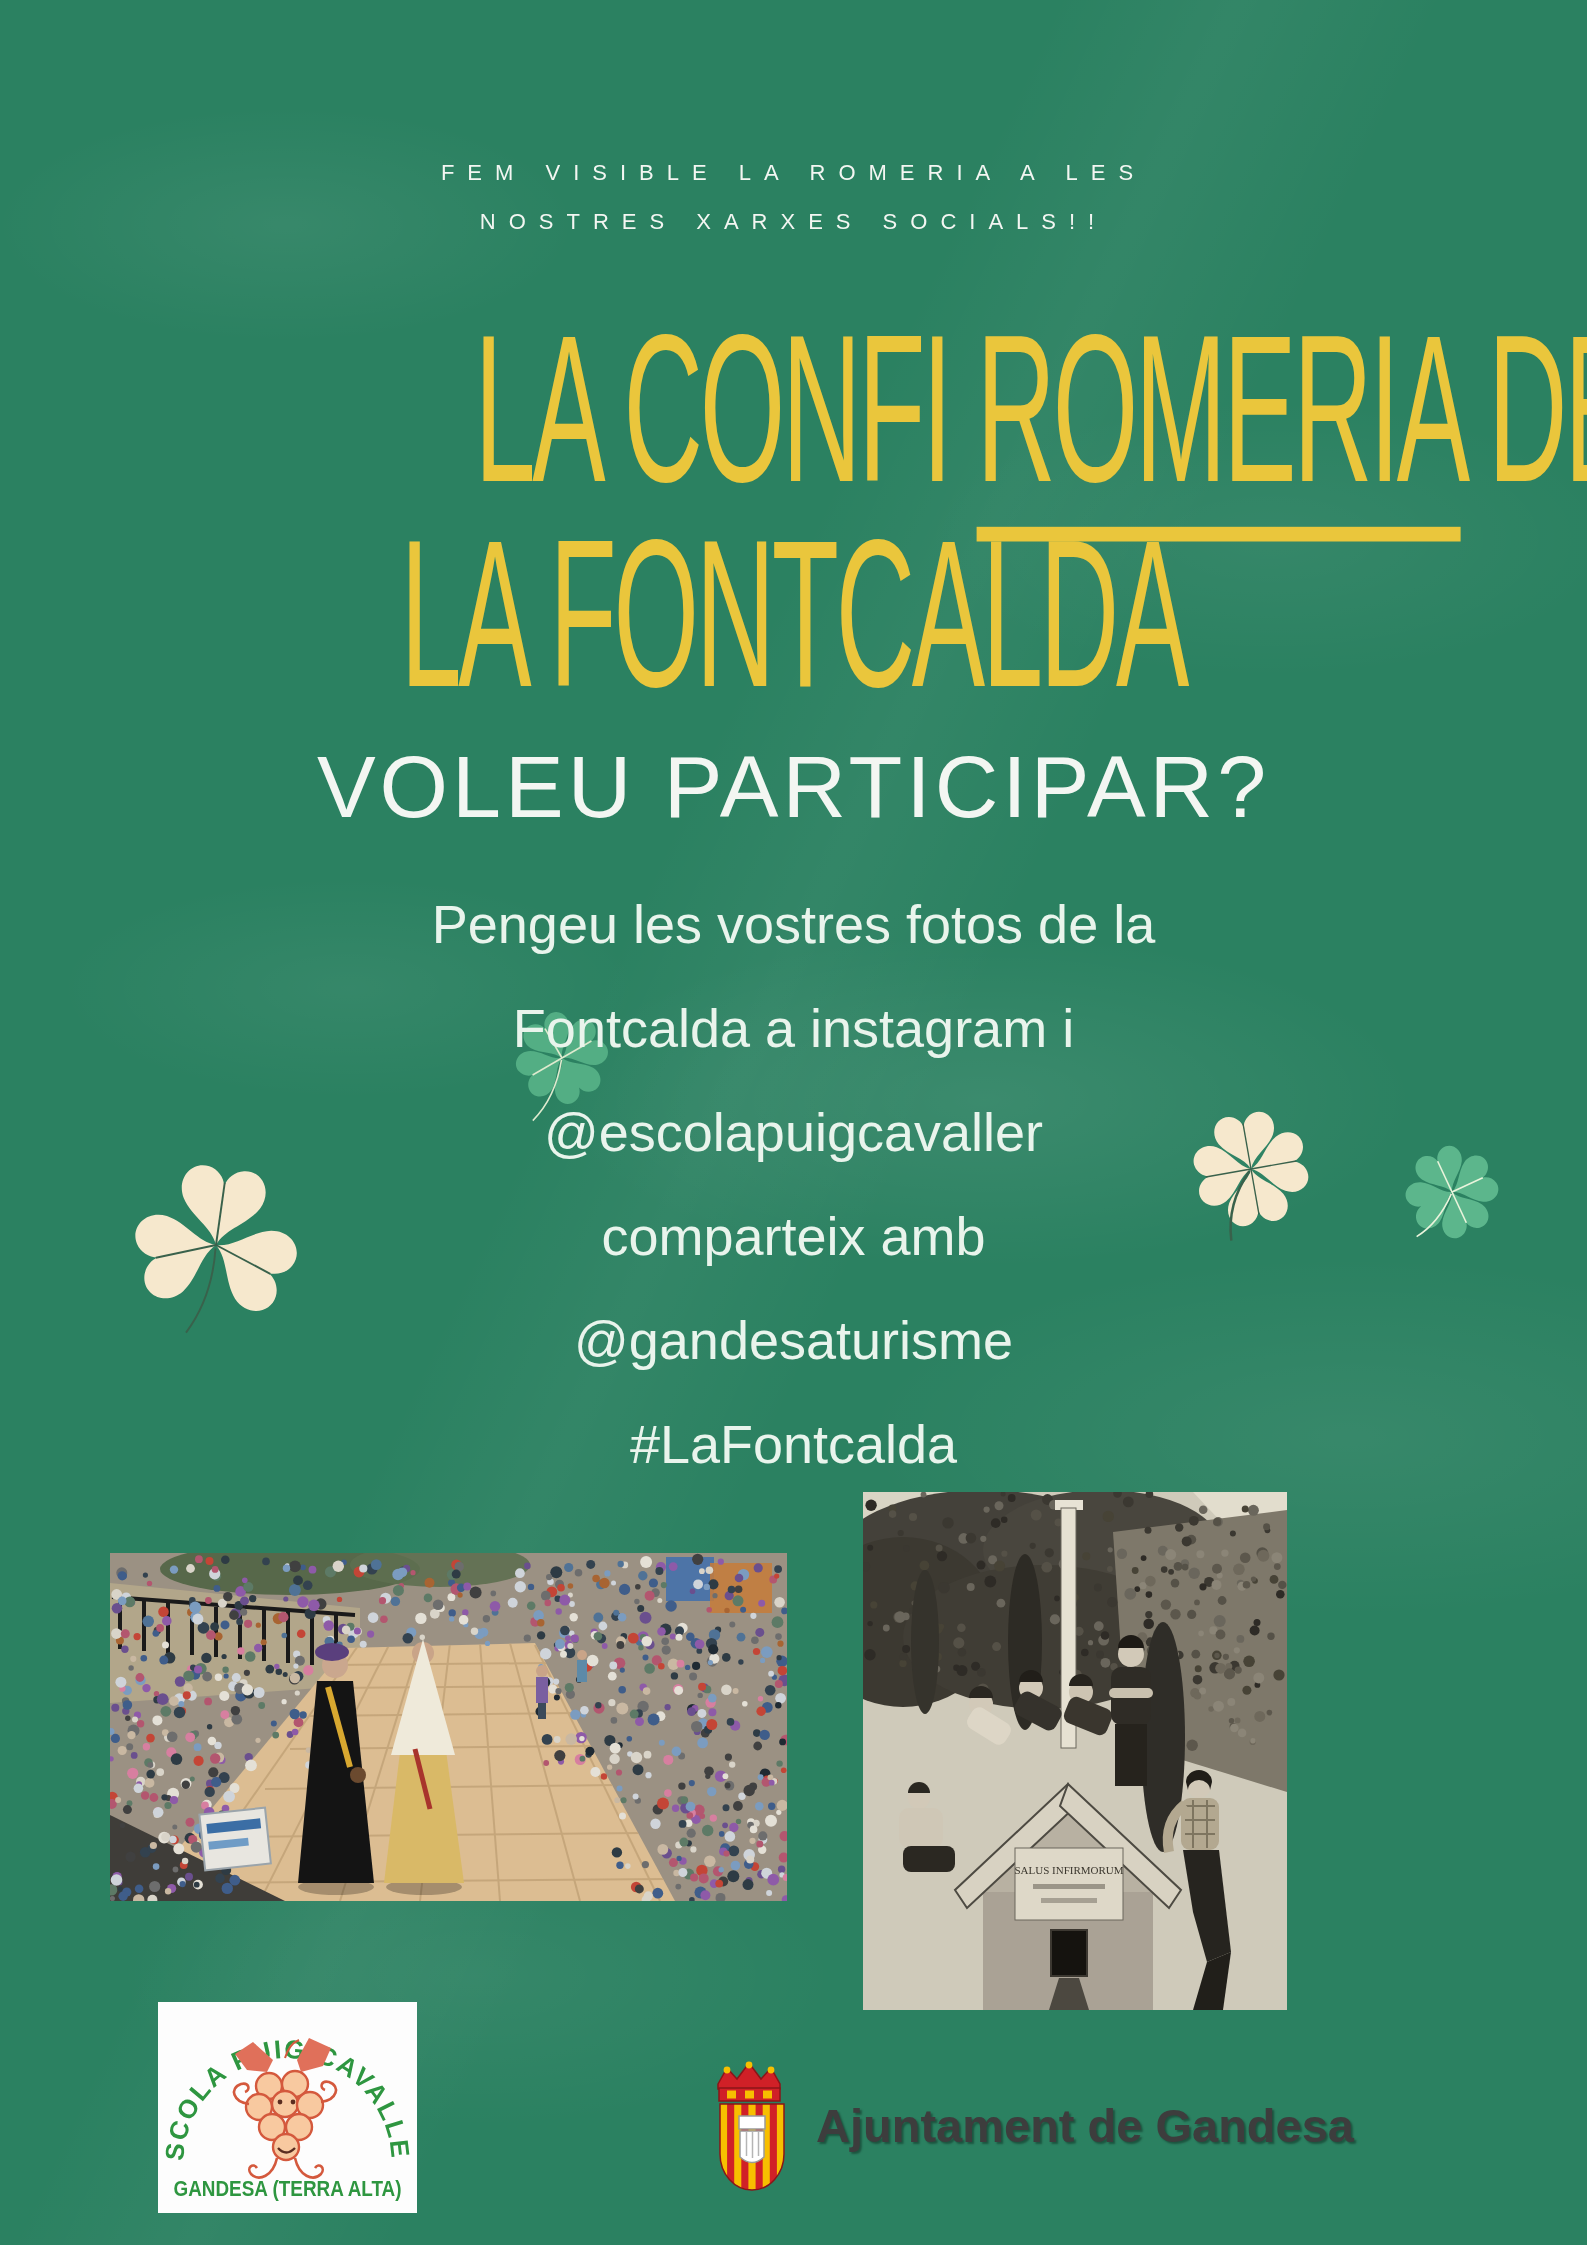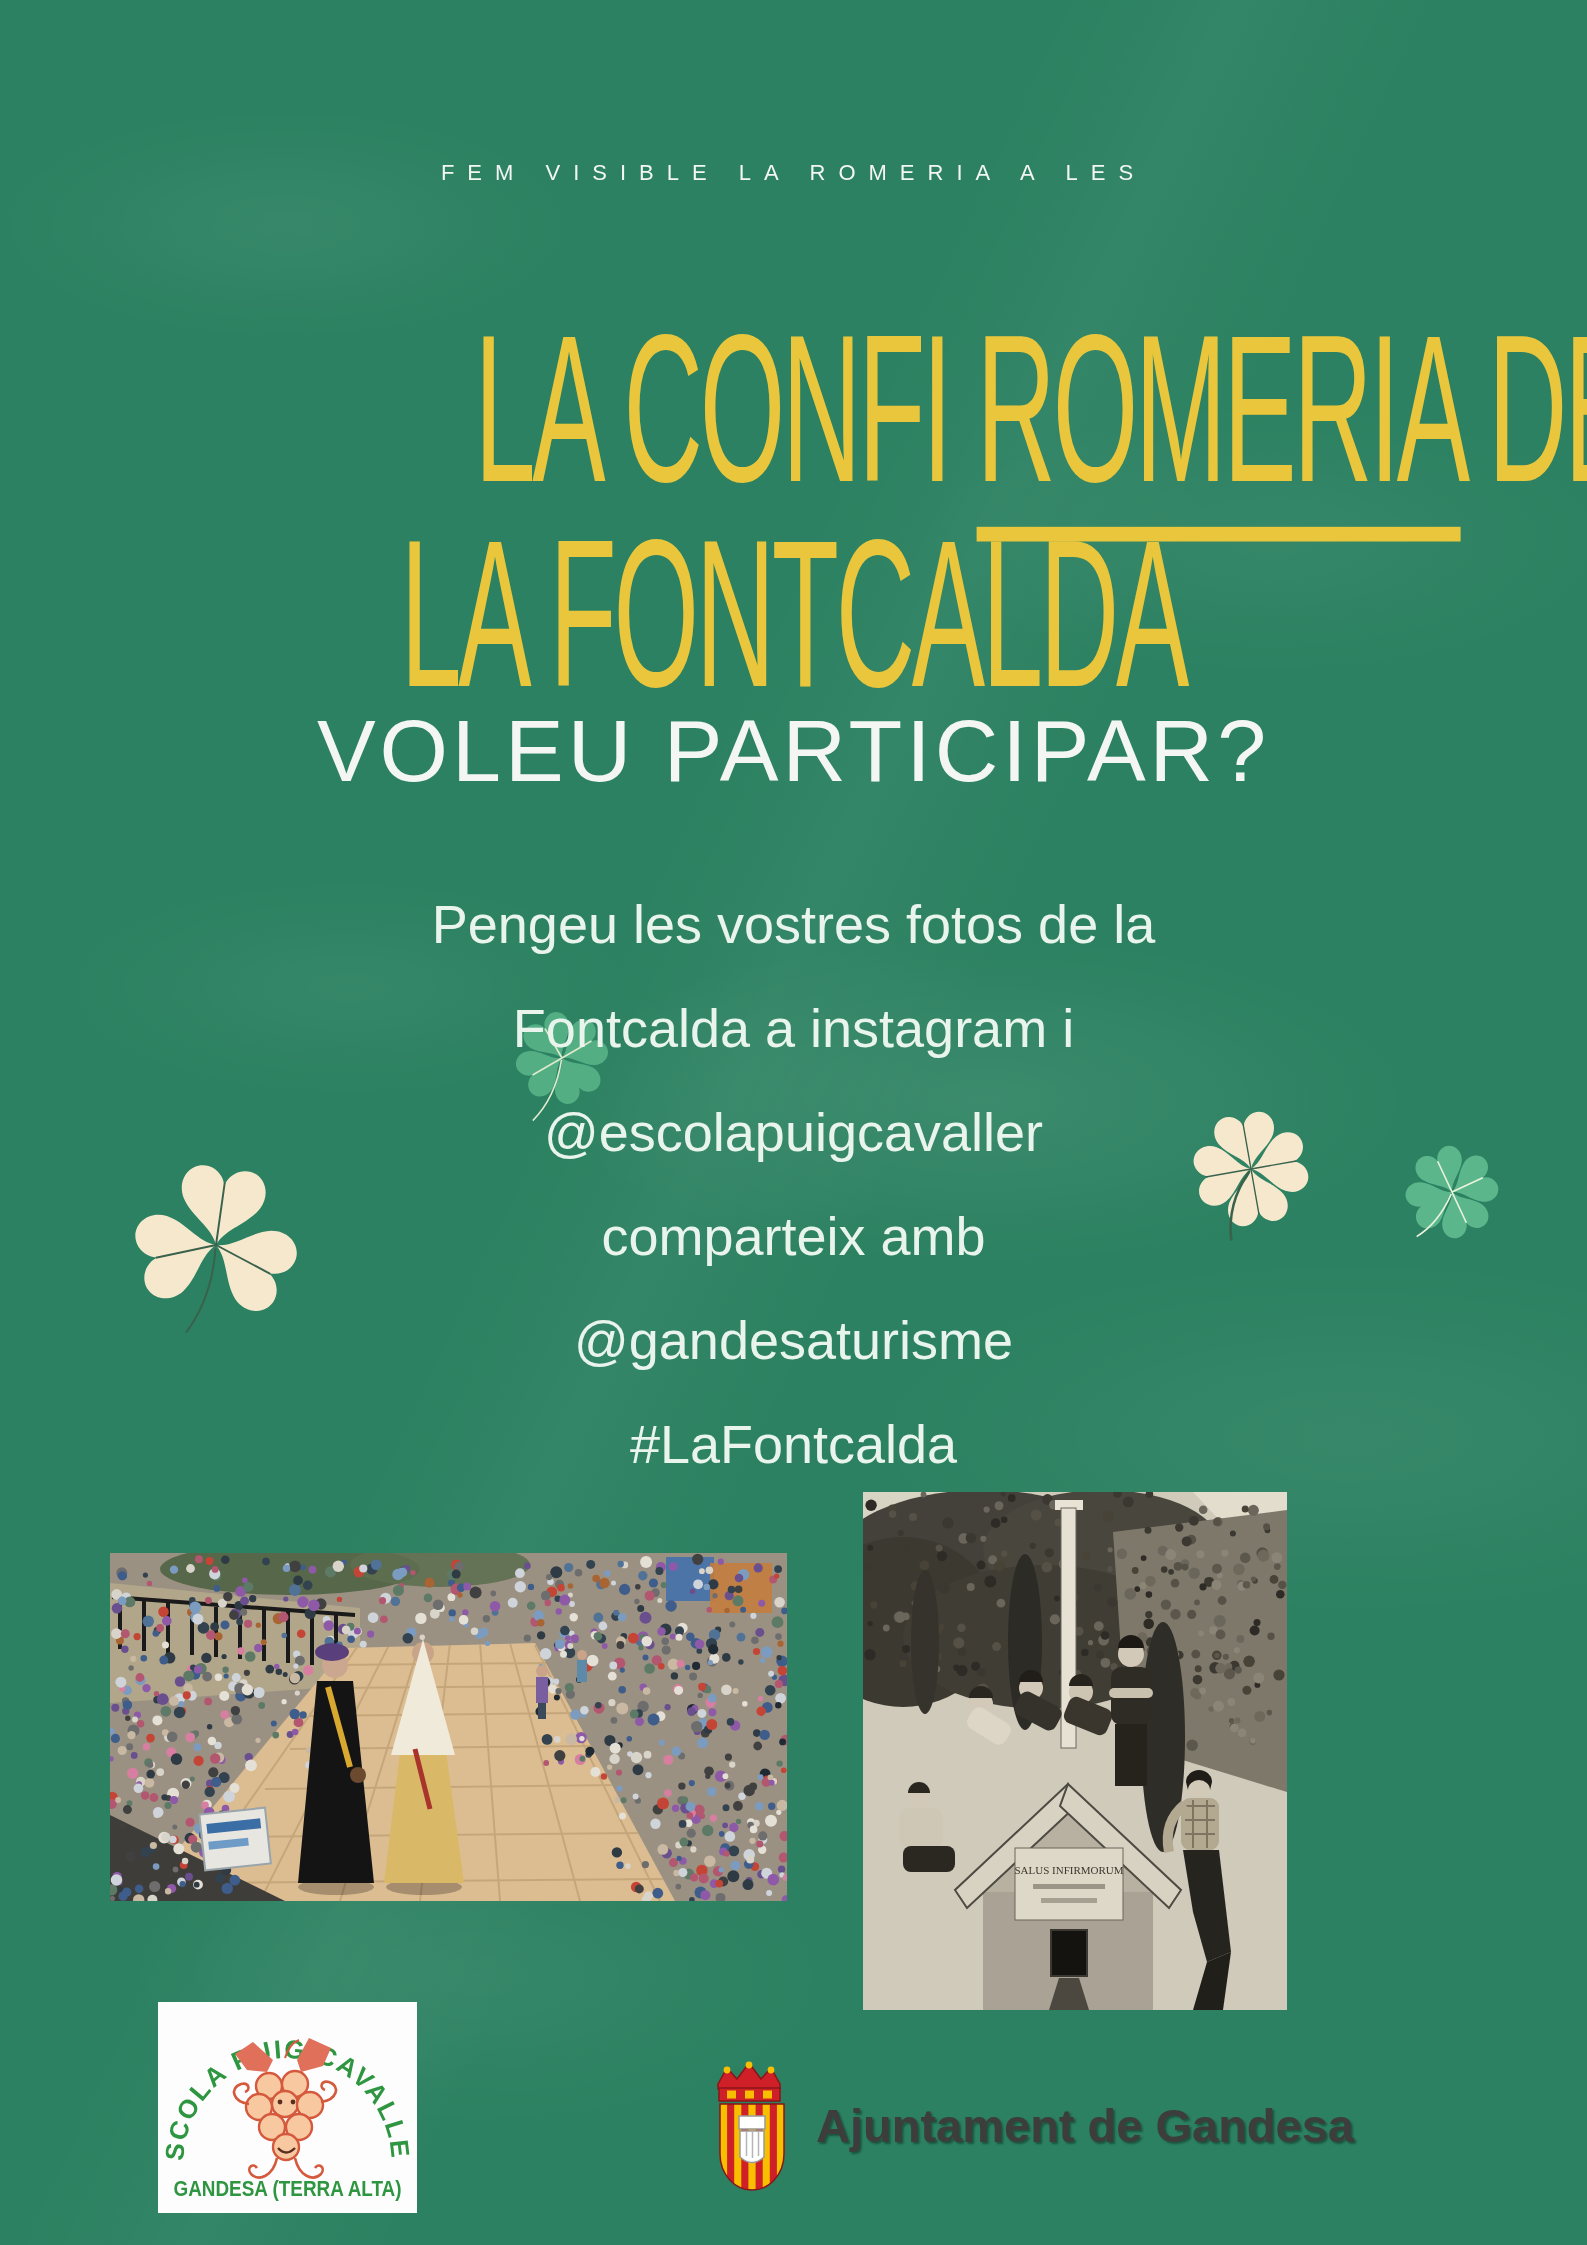--- a/index.html
+++ b/index.html
@@ -26,21 +26,21 @@
       radial-gradient(520px 220px at 30% 88%, rgba(255,255,255,.05), transparent 70%),
       linear-gradient(115deg, transparent 40%, rgba(255,255,255,.04) 47%, transparent 55%);
   }
   .header{position:absolute;top:148px;left:0;width:100%;text-align:center;
     color:var(--white-text);font-size:22px;letter-spacing:13px;line-height:49px;font-weight:400;}
   .title{position:absolute;top:300px;left:0;width:100%;color:var(--yellow);}
   .title-line{width:max-content;margin:0 auto;white-space:nowrap;
     font-size:200px;font-weight:400;letter-spacing:-6px;line-height:205px;
     transform:scale(.55,1.05);transform-origin:center top;}
   .title-underline{border-bottom:14px solid var(--yellow);padding-bottom:2px;}
-  .subtitle{position:absolute;top:700px;left:0;width:100%;text-align:center;
+  .subtitle{position:absolute;top:736px;left:0;width:100%;text-align:center;
     color:var(--white-text);font-size:88px;letter-spacing:4px;font-weight:400;}
   .bodytext{position:absolute;top:872px;left:0;width:100%;text-align:center;z-index:2;
     color:var(--mint-text);font-size:54px;line-height:104px;font-weight:400;}
   .clover{position:absolute;}
   .clover svg{display:block;overflow:visible;}
   .clover-green-small{left:512px;top:1008px;z-index:1;}
   .clover-cream-left{left:126px;top:1150px;}
   .clover-cream-right{left:1176px;top:1094px;}
   .clover-green-right{left:1392px;top:1132px;}
   .photo{position:absolute;overflow:hidden;}
@@ -55,20 +55,21 @@
     text-shadow:2px 2px 2px rgba(0,0,0,.35);}
 </style>
 </head>
 <body>
 
 <div class="poster">
   <div class="texture"></div>
 
   <div class="header">
     <div>FEM VISIBLE LA ROMERIA A LES</div>
+    <div>NOSTRES XARXES SOCIALS!!</div>
   </div>
 
   <div class="title">
     <div class="title-line"><span>LA CONFI </span><span class="title-underline">ROMERIA</span><span> DE</span></div>
     <div class="title-line">LA FONTCALDA</div>
   </div>
 
   <div class="subtitle">VOLEU PARTICIPAR?</div>
 
   <div class="clover clover-green-small">

